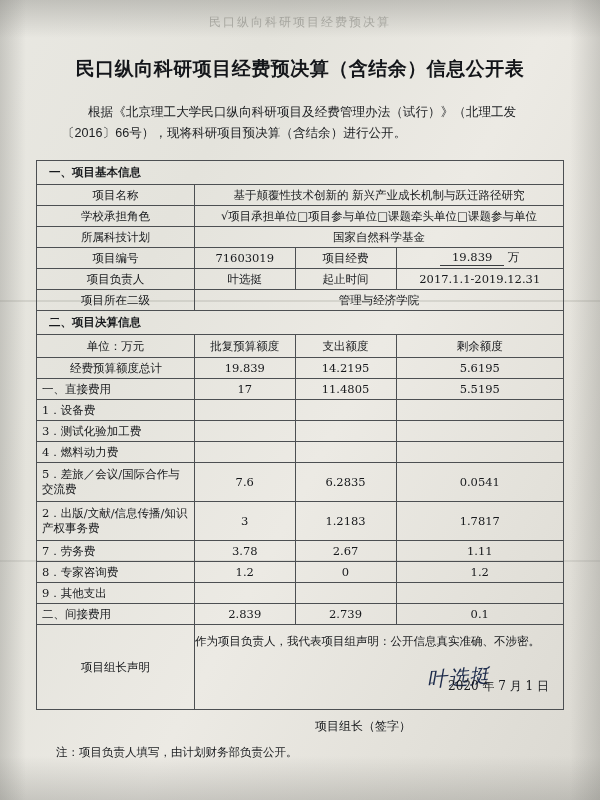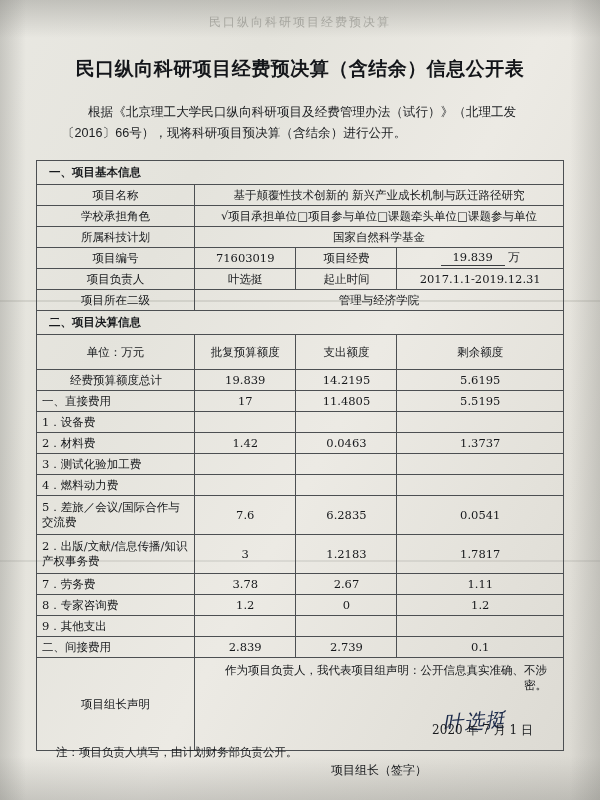--- a/index.html
+++ b/index.html
@@ -111,21 +111,21 @@
   }
   .lbl {
     text-align: center;
     width: 92px;
     white-space: nowrap;
   }
   .val {
     text-align: center;
   }
   .h22 { height: 21px; }
-  .h24 { height: 35px; margin-left: 17px; }
+  .h24 { height: 23px; margin-left: 17px; }
   .hand {
     font-family: "DejaVu Serif", "Liberation Serif", serif;
     font-size: 12px;
   }
   .num {
     text-align: center;
     font-size: 12px;
   }
   .rowlbl {
     text-align: left;
@@ -140,24 +140,23 @@
   }
   .underline-val {
     display: inline-block;
     border-bottom: 1px solid #3a3d40;
     min-width: 64px;
     text-align: center;
   }
   .decl {
     font-size: 11.5px;
     line-height: 18px;
-    padding: 5px 16px !important;
+    padding: 5px 0 !important;
     vertical-align: top;
     height: 74px;
-    text-align: right;
   }
   .decl-lbl {
     text-align: center;
     font-size: 12px;
     line-height: 17px;
     width: 58px;
   }
   .sig-line {
     margin-top: 26px;
     position: relative;
@@ -274,26 +273,20 @@
       <td class="rowlbl">一、直接费用</td>
       <td class="num">17</td>
       <td class="num">11.4805</td>
       <td class="num">5.5195</td>
     </tr>
     <tr class="h22">
       <td class="rowlbl">1．设备费</td>
       <td class="num"></td>
       <td class="num"></td>
       <td class="num"></td>
-    </tr>
-    <tr class="h22">
-      <td class="rowlbl">2．材料费</td>
-      <td class="num">1.42</td>
-      <td class="num">0.0463</td>
-      <td class="num">1.3737</td>
     </tr>
     <tr class="h22">
       <td class="rowlbl">3．测试化验加工费</td>
       <td class="num"></td>
       <td class="num"></td>
       <td class="num"></td>
     </tr>
     <tr class="h22">
       <td class="rowlbl">4．燃料动力费</td>
       <td class="num"></td>

